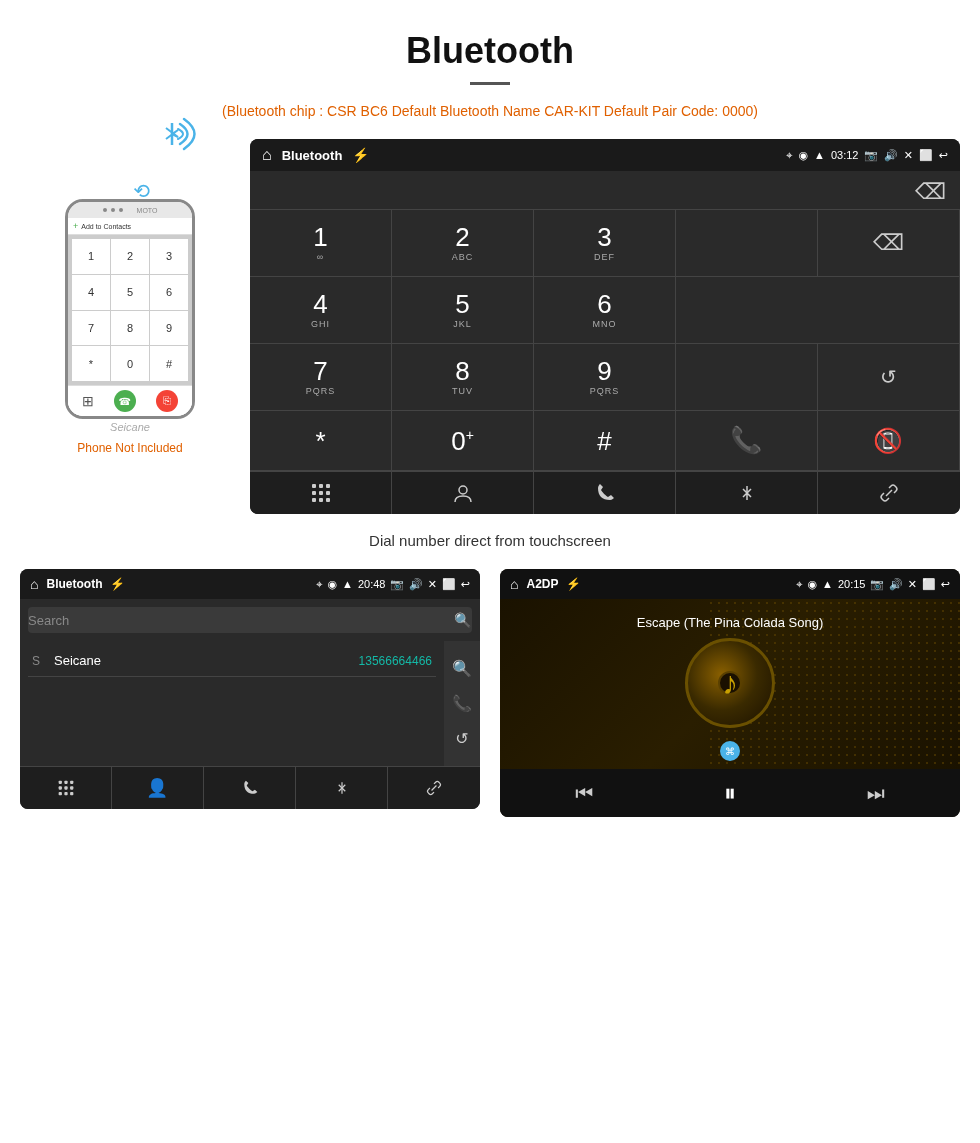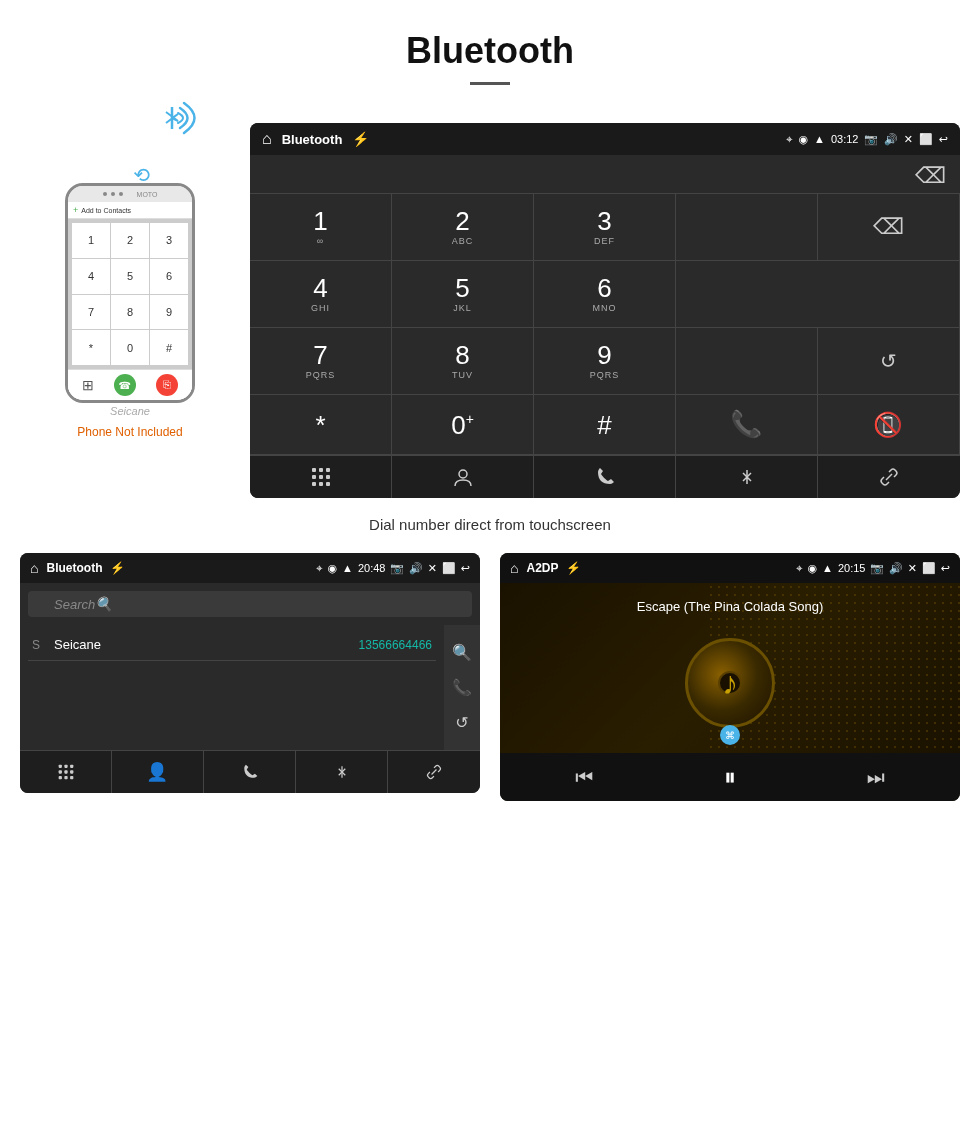--- a/index.html
+++ b/index.html
@@ -372,25 +372,24 @@
       display: flex;
       gap: 5px;
       align-items: center;
       font-size: 11px;
       color: #fff;
     }
     .pb-search-bar {
       background: #3a3a3a;
       margin: 8px;
       border-radius: 4px;
-      padding: 5px 26px;
-      display: flex;
-      align-items: center;
-      justify-content: flex-start;
-      font-style: italic;
+      padding: 5px 0;
+      display: flex;
+      align-items: center;
+      justify-content: space-between;
     }
     .pb-search-text {
       color: #888;
       font-size: 13px;
     }
     .pb-search-icon {
       color: #888;
       font-size: 14px;
     }
     .pb-contact-list {
@@ -501,21 +500,21 @@
       top: 0; right: 0; bottom: 0;
       width: 55%;
       background-image: radial-gradient(circle, #5a4000 1px, transparent 1px);
       background-size: 8px 8px;
       opacity: 0.6;
     }
     .ms-song-title {
       color: #fff;
       font-size: 13px;
       text-align: center;
-      margin-bottom: 24px;
+      margin-bottom: 8px;
       z-index: 1;
     }
     .ms-album-art {
       width: 90px;
       height: 90px;
       border-radius: 50%;
       background: radial-gradient(circle at 40% 40%, #8a6000, #3a2a00, #1a1000);
       display: flex;
       align-items: center;
       justify-content: center;
@@ -576,20 +575,21 @@
       margin-top: 10px;
       line-height: 1.5;
     }
   </style>
 </head>
 <body>
 
 <div class="page-header">
   <h1 class="page-title">Bluetooth</h1>
   <div class="page-title-divider"></div>
+  <p class="page-specs">(Bluetooth chip : CSR BC6   Default Bluetooth Name CAR-KIT    Default Pair Code: 0000)</p>
 </div>
 
 <div class="main-content">
 
   <div class="top-section">
 
     <div class="phone-side">
 
       <div class="bt-signal">
         <div class="bt-symbol">⟲</div>

